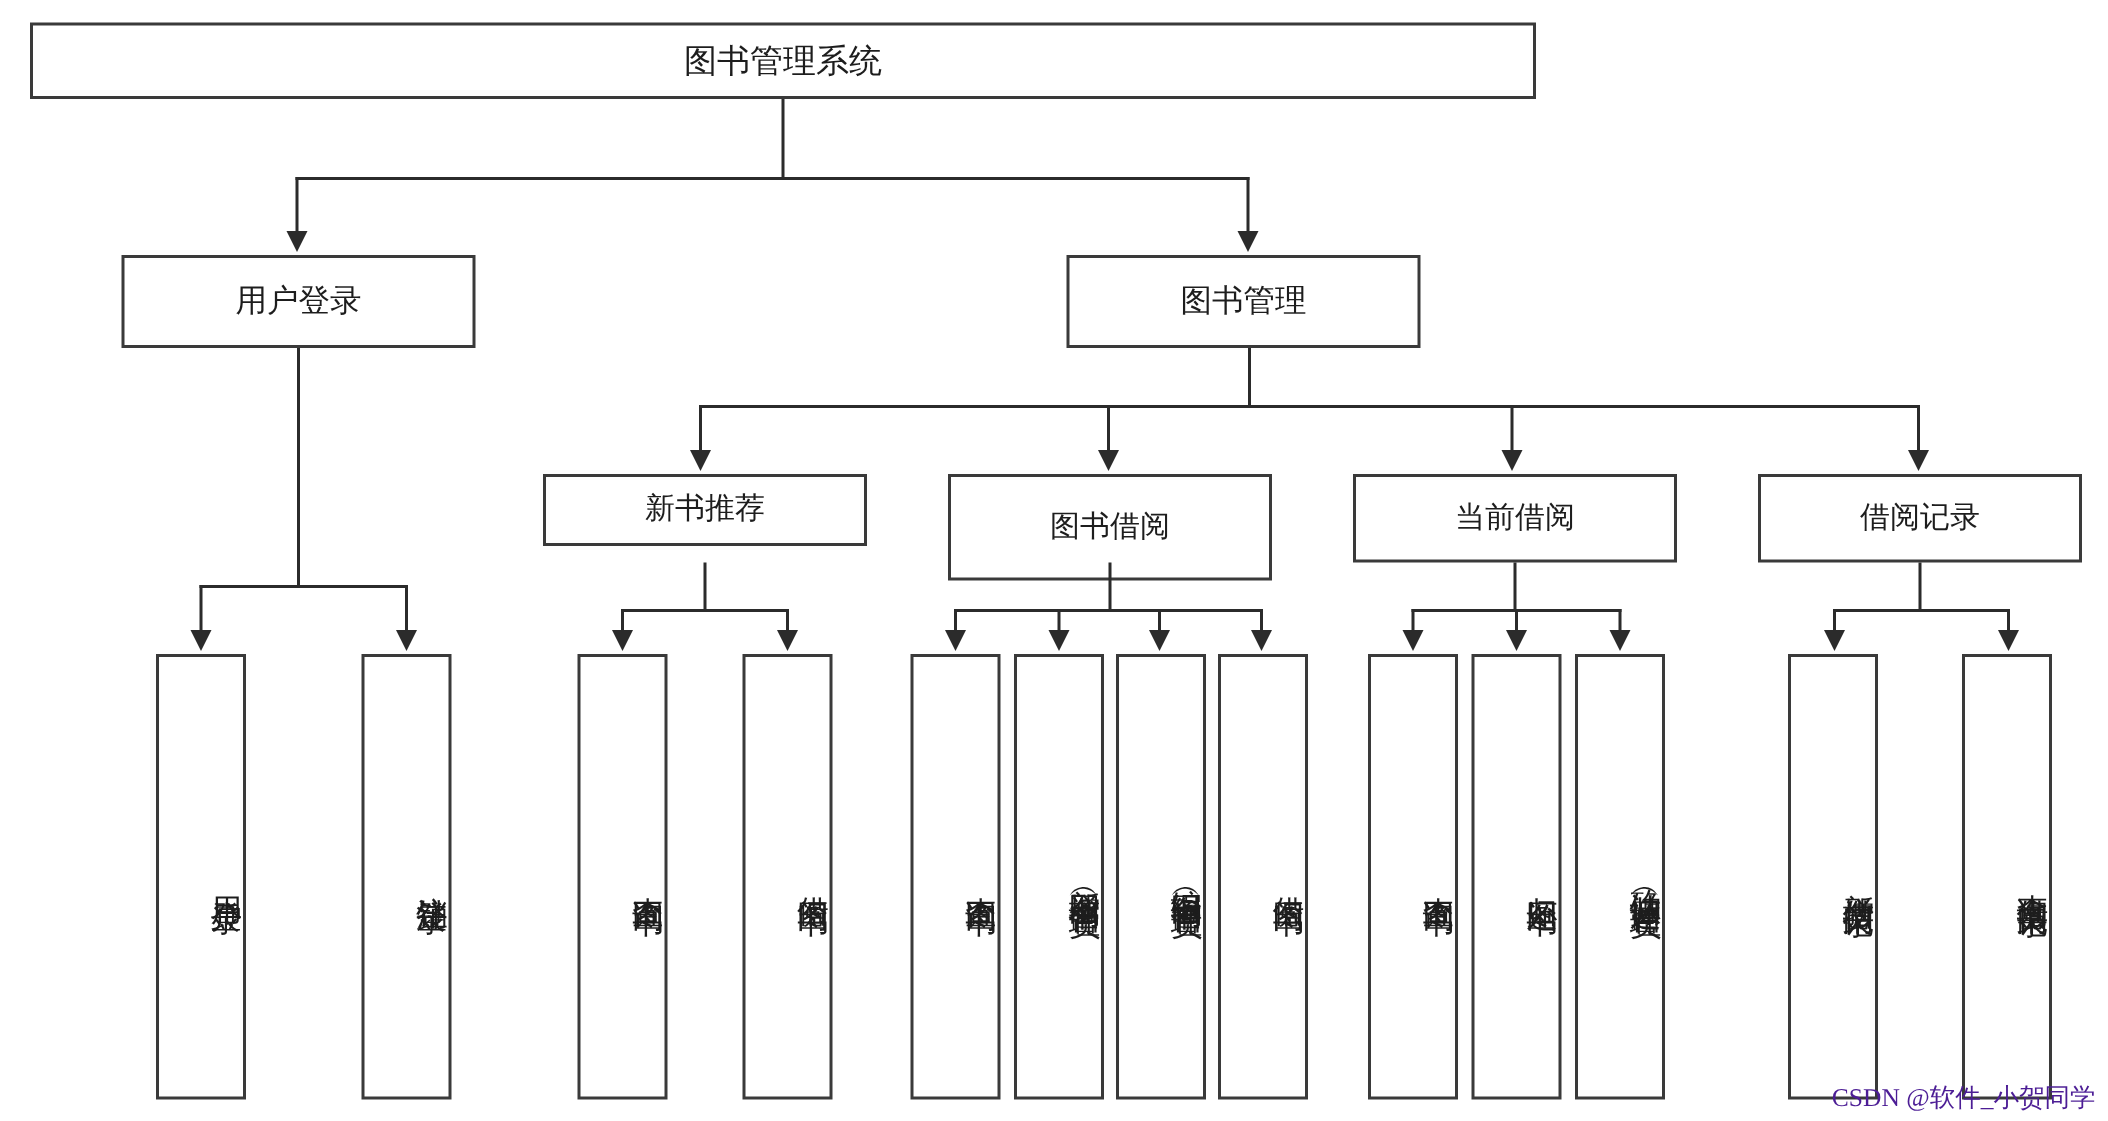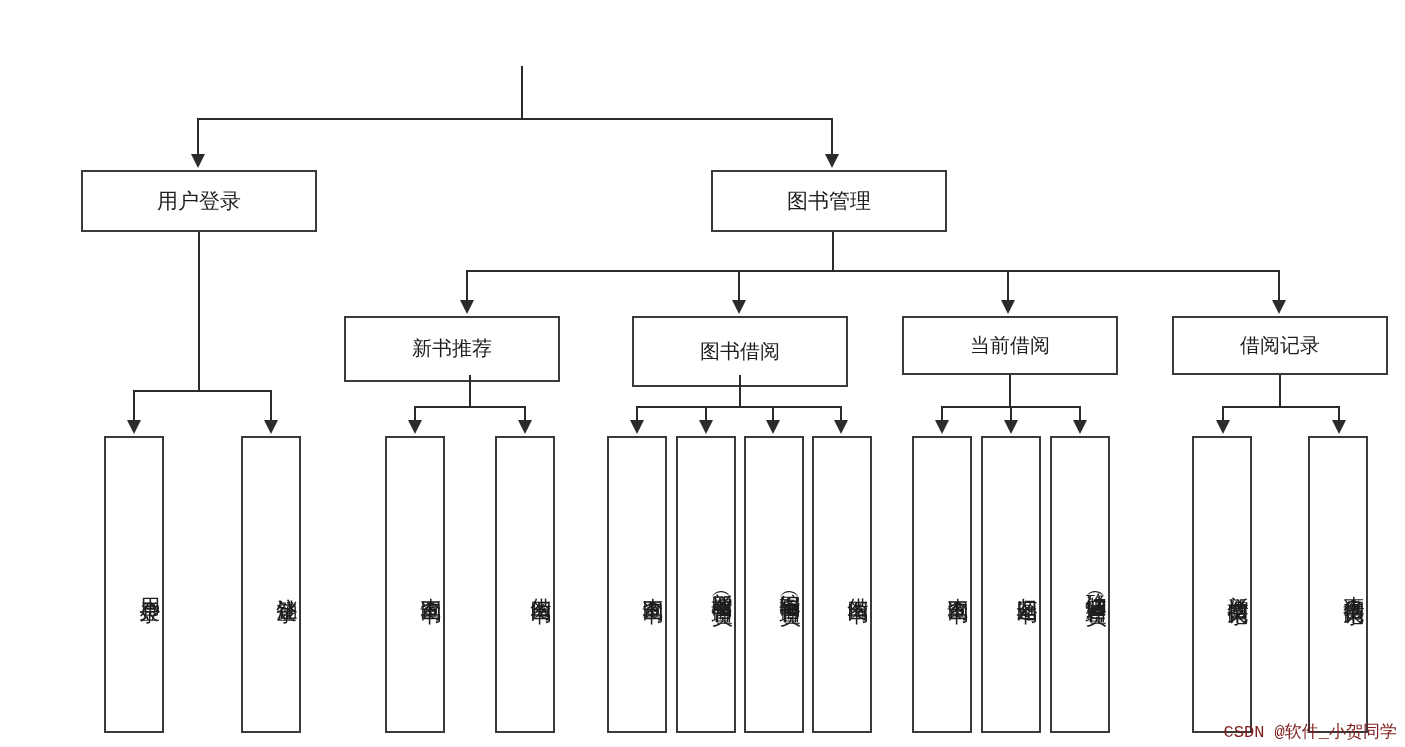--- a/index.html
+++ b/index.html
@@ -72,32 +72,35 @@
     border-left: 7px solid transparent;
     border-right: 7px solid transparent;
     border-top: 14px solid #2b2b2b;
   }
   
   #watermark {
     position: absolute;
     right: 8px;
     bottom: 4px;
     font-size: 17px;
-    color: #7f1d1d;
+    color: #4c1d95;
     white-space: nowrap;
     pointer-events: none;
-    font-family: Liberation Mono, monospace;
+    font-family: Liberation Serif, serif;
     text-align: center;
   }
 </style>
 </head>
 <body>
 
 <div id="canvas">
 
+  <div class="node root" style="left:20px; top:15px; width:1004px; height:51px;">
+    <span class="lbl">图书管理系统</span>
+  </div>
 
   <div class="vline" style="left:521px; top:66px; height:52px;"></div>
 
   <div class="hline" style="left:197px; top:118px; width:636px;"></div>
 
   <div class="vline" style="left:197px; top:118px; height:36px;"></div>
   <div class="arrow" style="left:191px; top:154px;"></div>
   <div class="vline" style="left:831px; top:118px; height:36px;"></div>
   <div class="arrow" style="left:825px; top:154px;"></div>
 
@@ -120,21 +123,21 @@
   <div class="hline" style="left:466px; top:270px; width:814px;"></div>
   <div class="vline" style="left:466px; top:270px; height:30px;"></div>
   <div class="arrow" style="left:460px; top:300px;"></div>
   <div class="vline" style="left:738px; top:270px; height:30px;"></div>
   <div class="arrow" style="left:732px; top:300px;"></div>
   <div class="vline" style="left:1007px; top:270px; height:30px;"></div>
   <div class="arrow" style="left:1001px; top:300px;"></div>
   <div class="vline" style="left:1278px; top:270px; height:30px;"></div>
   <div class="arrow" style="left:1272px; top:300px;"></div>
 
-  <div class="node lvl3" style="left:344px; top:316px; width:216px; height:66px;">
+  <div class="node lvl3" style="left:362px; top:316px; width:216px; height:48px;">
     <span class="lbl">新书推荐</span>
   </div>
   <div class="node lvl3" style="left:632px; top:316px; width:216px; height:71px;">
     <span class="lbl">图书借阅</span>
   </div>
   <div class="node lvl3" style="left:902px; top:316px; width:216px; height:59px;">
     <span class="lbl">当前借阅</span>
   </div>
   <div class="node lvl3" style="left:1172px; top:316px; width:216px; height:59px;text-align:center;">
     <span class="lbl">借阅记录</span>

